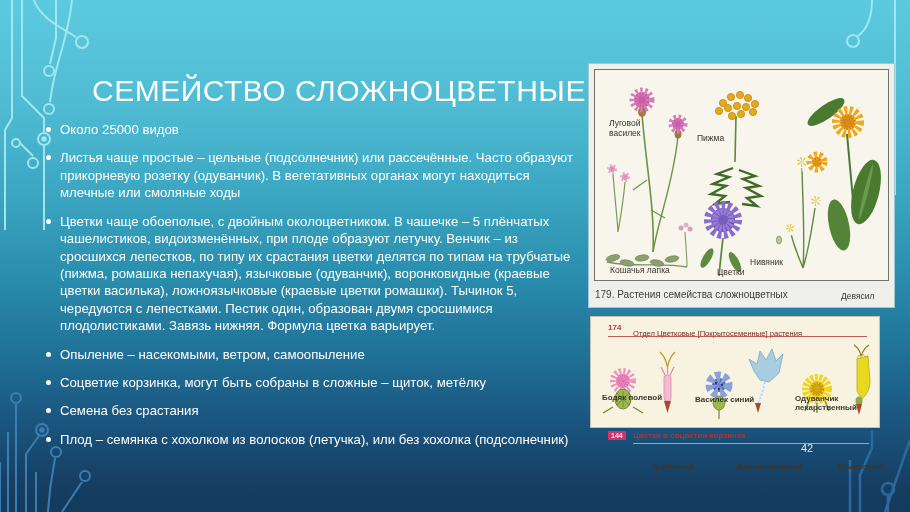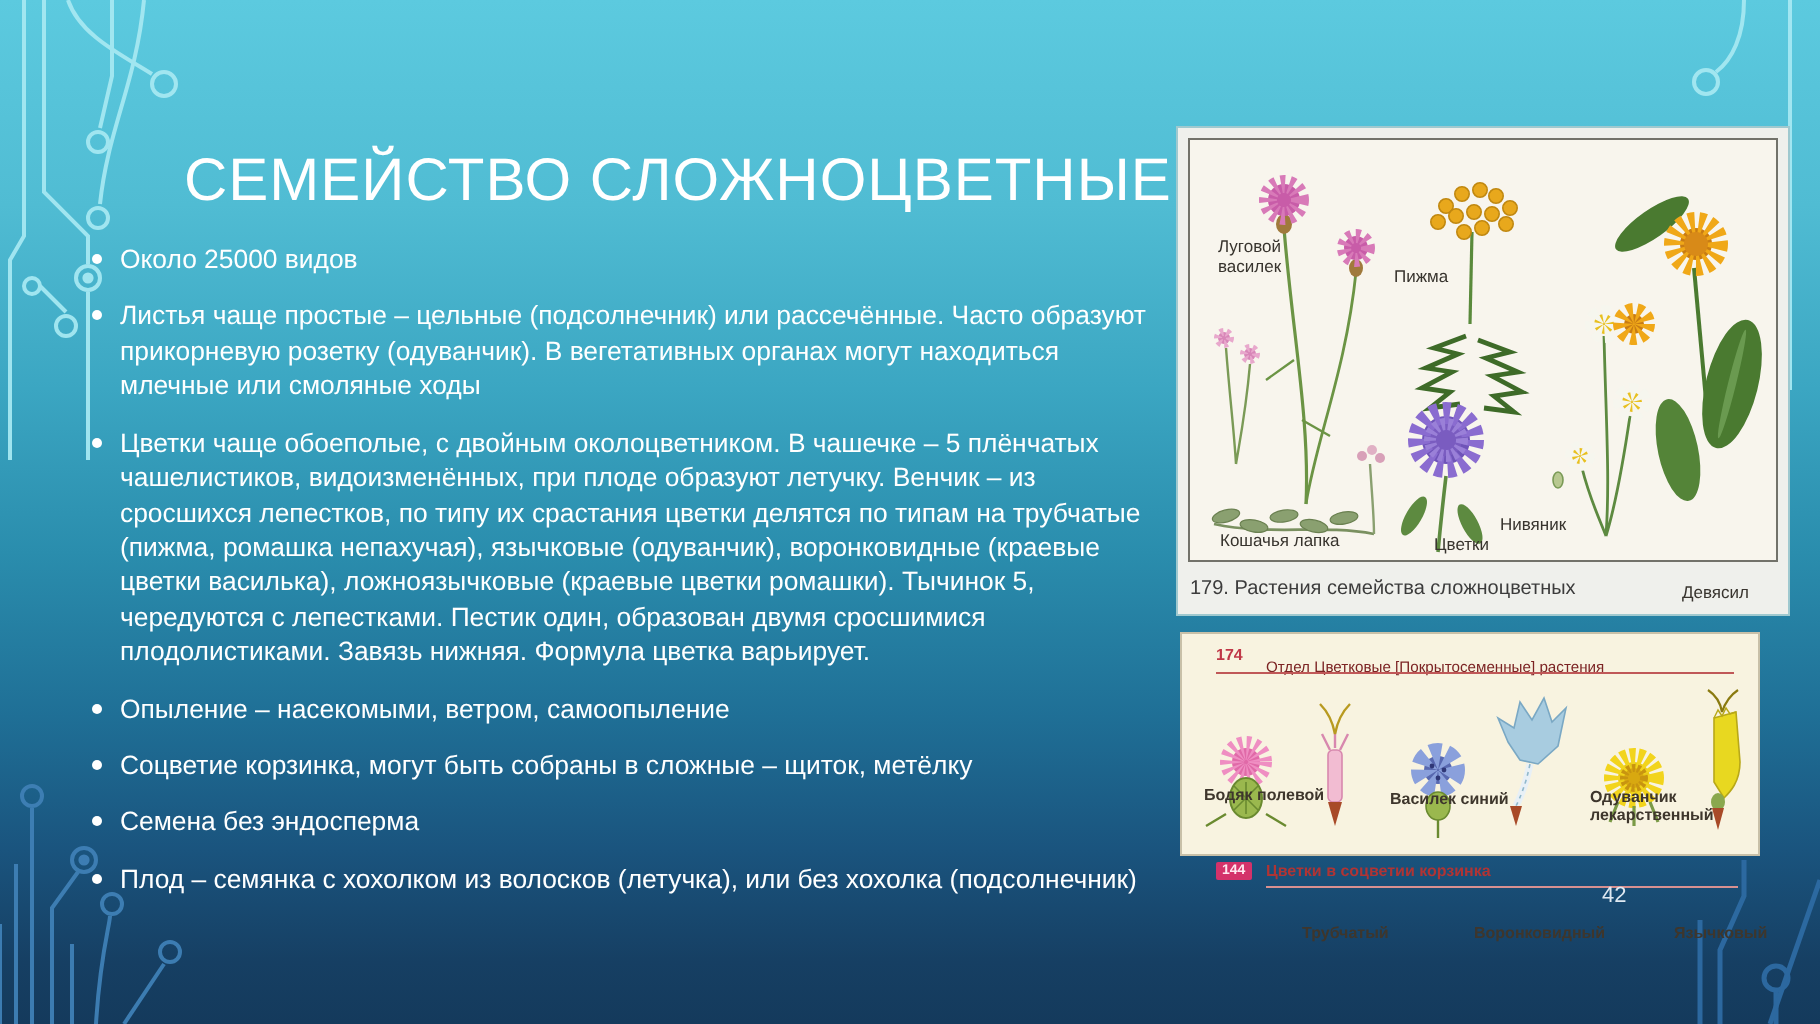--- a/index.html
+++ b/index.html
@@ -117,21 +117,21 @@
     <li>
         <span class="bdot"></span>
         <span>Опыление – насекомыми, ветром, самоопыление</span>
       </li>
     <li>
         <span class="bdot"></span>
         <span>Соцветие корзинка, могут быть собраны в сложные – щиток, метёлку</span>
       </li>
     <li>
         <span class="bdot"></span>
-        <span>Семена без эндосперма</span>
+        <span>Семена без срастания</span>
       </li>
     <li>
         <span class="bdot"></span>
         <span>Плод – семянка с хохолком из волосков (летучка), или без хохолка (подсолнечник)</span>
       </li>
   </ul>
 
   <figure class="fig-top" style="margin:0">
     <div class="plate">
       <svg width="293" height="210" viewBox="0 0 293 210">

